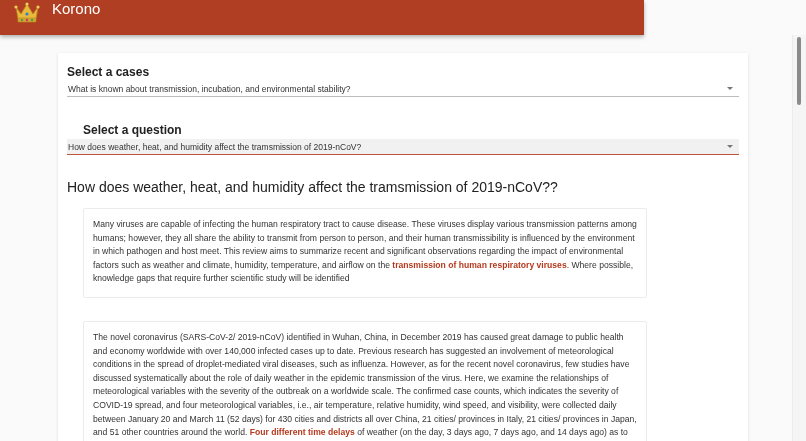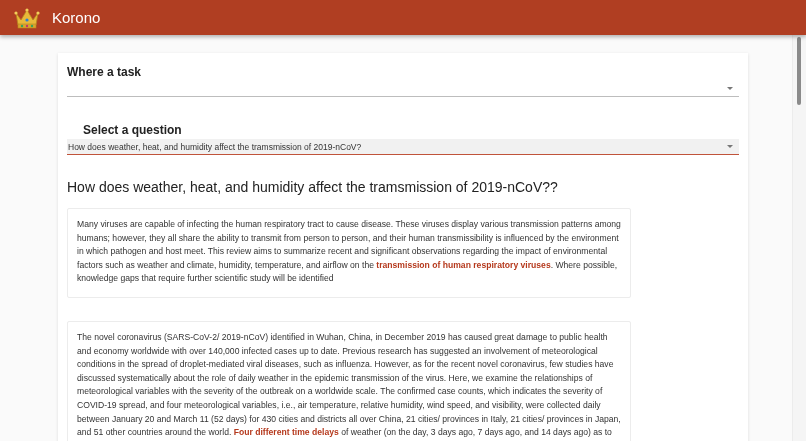--- a/index.html
+++ b/index.html
@@ -4,24 +4,24 @@
   <style>
     * { box-sizing: border-box; margin: 0; padding: 0; }
     html, body { width: 806px; height: 441px; overflow: hidden; }
     body {
       font-family: "Liberation Sans", sans-serif;
       background: #fafafa;
       position: relative;
       color: #212121;
     }
     .appbar {
-      position: absolute; left: 0; top: 0; width: 806px; height: 35px;
+      position: absolute; left: 0; top: 0; width: 644px; height: 35px;
       background: #b03e22;
       box-shadow: 0 2px 4px rgba(0,0,0,0.3);
-      display: flex; align-items: center;
+      display: flex; 
       z-index: 2;
     }
     .logo {
       margin-left: 13px; width: 27px; height: 24px;
       display: flex; align-items: center; justify-content: center;
     }
     .app-title {
       margin-left: 12px; color: #fff; font-size: 15px;
     }
     .scrollbar {
@@ -57,21 +57,21 @@
       position: absolute; right: 6px; top: 6px;
       width: 0; height: 0;
       border-left: 3px solid transparent; border-right: 3px solid transparent;
       border-top: 3px solid #777;
     }
     .heading {
       position: absolute; left: 9px; top: 126px;
       font-size: 14px; color: #222; white-space: nowrap;
     }
     .abstract {
-      position: absolute; left: 9px; width: 564px;
+      position: absolute; left: 25px; width: 564px;
       border: 1px solid #ececec;
       border-radius: 2px;
       padding: 9px 9px;
       font-size: 8.6px; line-height: 13.6px; color: #333;
     }
     .abstract .hl { color: #b5391d; font-weight: bold; }
   </style>
 </head>
 <body>
 
@@ -86,22 +86,23 @@
       <circle cx="8" cy="19" r="1.2" fill="#3aa35b"></circle>
       <circle cx="13" cy="19" r="1.2" fill="#c2366b"></circle>
       <circle cx="18" cy="19" r="1.2" fill="#3aa35b"></circle>
       <circle cx="13" cy="13" r="1.6" fill="#2f7fd0"></circle>
     </svg>
   </span>
   <span class="app-title">Korono</span>
 </div>
 
 <div class="card">
-  <div class="label" style="top:12px;">Where a task</div>
+  <div class="label" style="top:12px;">Select a cases</div>
   <div class="select" style="top:28px;">
+    <span class="value">What is known about transmission, incubation, and environmental stability?</span>
     <span class="arrow"></span>
   </div>
 
   <div class="label" style="top:70px;margin-left:16px;">Select a question</div>
   <div class="select active" style="top:86px;">
     <span class="value">How does weather, heat, and humidity affect the tramsmission of 2019-nCoV?</span>
     <span class="arrow"></span>
   </div>
 
   <div class="heading">How does weather, heat, and humidity affect the tramsmission of 2019-nCoV??</div>

